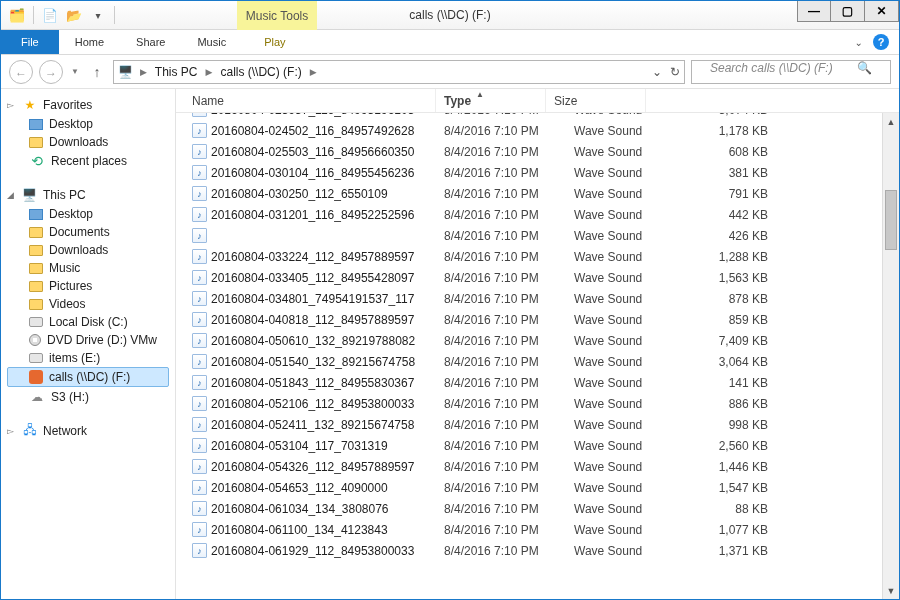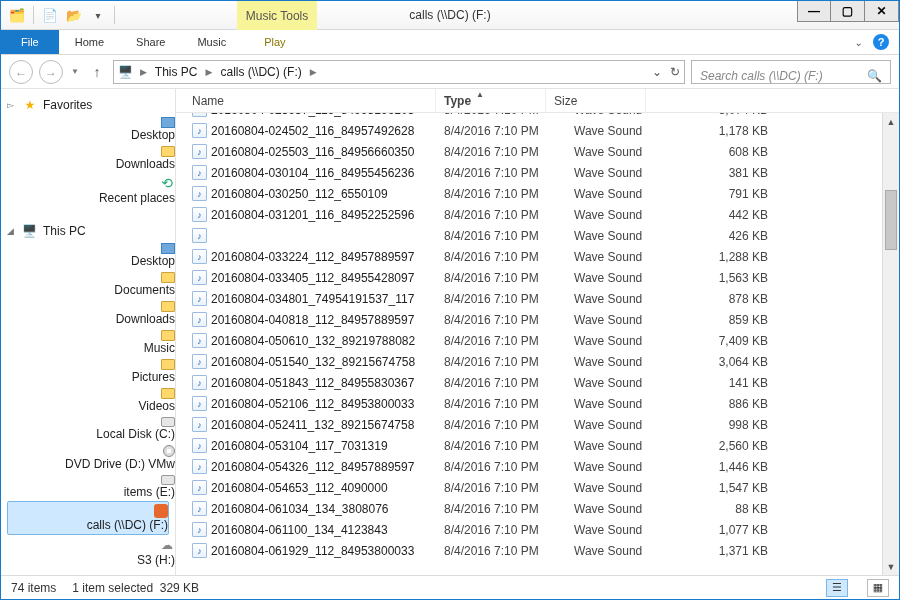--- a/index.html
+++ b/index.html
@@ -26,29 +26,29 @@
   .chev { color:#555; font-size:10px;}
   
   .navbar { height:34px; display:flex; align-items:center; padding:4px 8px; gap:6px; border-bottom:1px solid #e3e3e3; background:#fff;}
   .nav-circle { width:24px; height:24px; border:1px solid #bbb; border-radius:50%; display:flex; align-items:center; justify-content:center; color:#999; font-size:12px;}
   .nav-drop { font-size:8px; color:#777; padding:0 2px;}
   .nav-up { width:20px; height:20px; display:flex; align-items:center; justify-content:center; color:#555; font-size:14px;}
   .address { flex:1; height:24px; border:1px solid #b5b5b5; display:flex; align-items:center; padding:0 4px; gap:4px;}
   .crumb { color:#222; padding:0 2px;}
   .crumb-sep { color:#777; font-size:9px; padding:0 2px;}
   .addr-right { margin-left:auto; display:flex; gap:8px; color:#555;}
-  .search { width:200px; height:24px; border:1px solid #b5b5b5; display:flex; align-items:flex-end; padding:0 8px; color:#888; justify-content:space-between;}
+  .search { width:200px; height:24px; border:1px solid #b5b5b5; display:flex; align-items:flex-start; padding:0 18px; color:#888; justify-content:space-between;}
   .search-icon { color:#555;}
   
   .body { flex:1; display:flex; min-height:0;}
   .tree { width:175px; border-right:1px solid #e3e3e3; padding:6px 0 6px 6px; overflow:hidden; font-size:12px; color:#222;}
   .tree-group { margin-bottom:14px;}
   .tree-head { display:flex; align-items:center; gap:5px; padding:2px 0; }
   .tree-head .tw { font-size:9px; color:#777; width:10px; display:inline-block;}
-  .tree-item { display:flex; align-items:flex-end; gap:0; padding:2px 0 2px 22px; white-space:nowrap; overflow:hidden; text-overflow:ellipsis;flex-direction:column;}
+  .tree-item { display:flex; align-items:center; gap:6px; padding:2px 0 2px 22px; white-space:nowrap; overflow:hidden; text-overflow:ellipsis;}
   .tree-item.selected { background:#cde8ff; border:1px solid #7ab7e8; border-radius:2px; margin-right:6px; padding-left:21px;}
   .ico { width:16px; height:16px; display:inline-flex; align-items:center; justify-content:center; font-size:12px;}
   .ico.star{color:#f6b100;}
   .ico.pc{color:#444;}
   .ico.folder{width:14px;height:11px;background:#ffd76b;border:1px solid #c9a33a;border-radius:1px;}
   .ico.drive{width:14px;height:10px;background:#e6e6e6;border:1px solid #999;border-radius:2px;}
   .ico.disc{width:12px;height:12px;border:1px solid #888;border-radius:50%;background:radial-gradient(circle,#fff 30%,#ddd 31%);} 
   .ico.net{color:#1b87e8;}
   .ico.orange{width:14px;height:14px;background:#e6682f;border-radius:3px;}
   .ico.cloud{color:#888;}
@@ -439,23 +439,14 @@
           <div class="btn">▲</div>
           <div class="track">
             <div class="thumb"></div>
           </div>
           <div class="btn down">▼</div>
         </div>
       </div>
     </div>
   </div>
 
-  <div class="status">
-    <span>74 items</span>
-    <span>
-      <span>1 item selected</span>&nbsp;&nbsp;<span>329 KB</span>
-    </span>
-    <span class="spacer"></span>
-    <div class="view-btn active">☰</div>
-    <div class="view-btn">▦</div>
-  </div>
 
 </div>
 
 </body></html>

